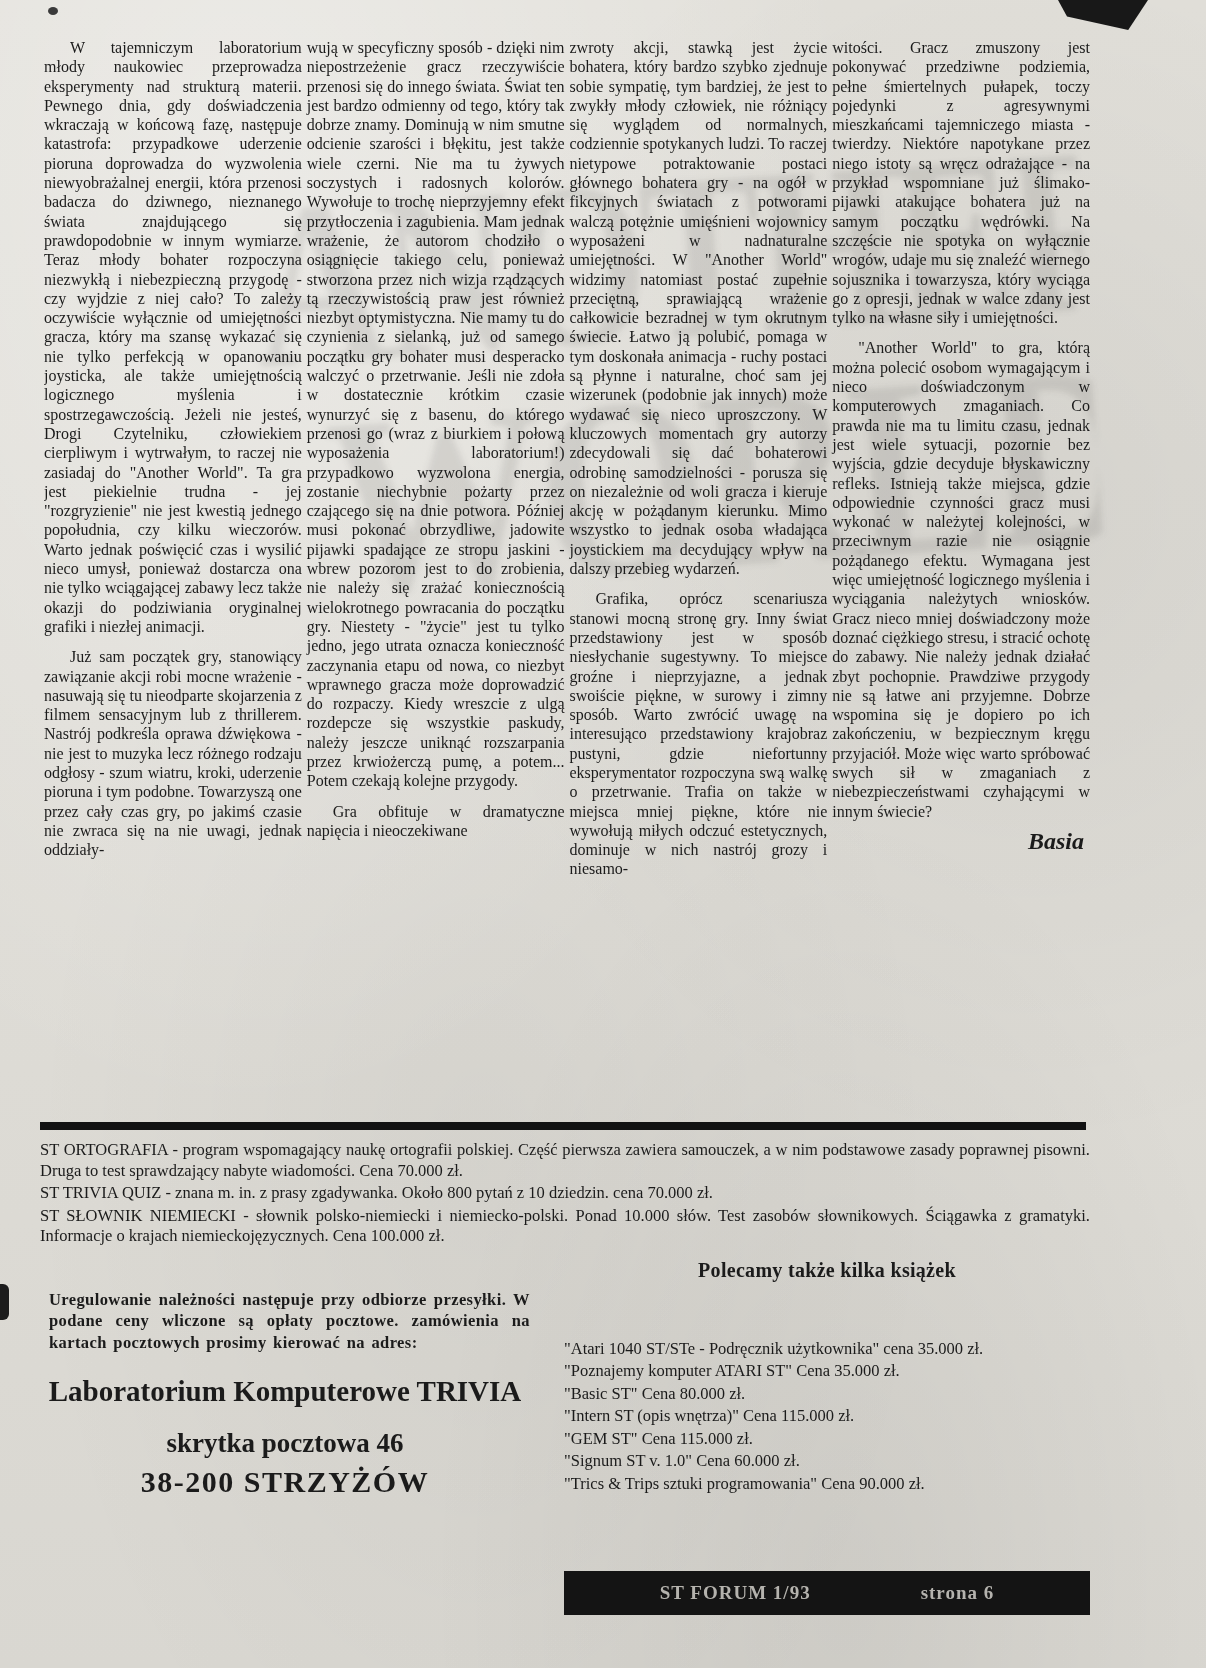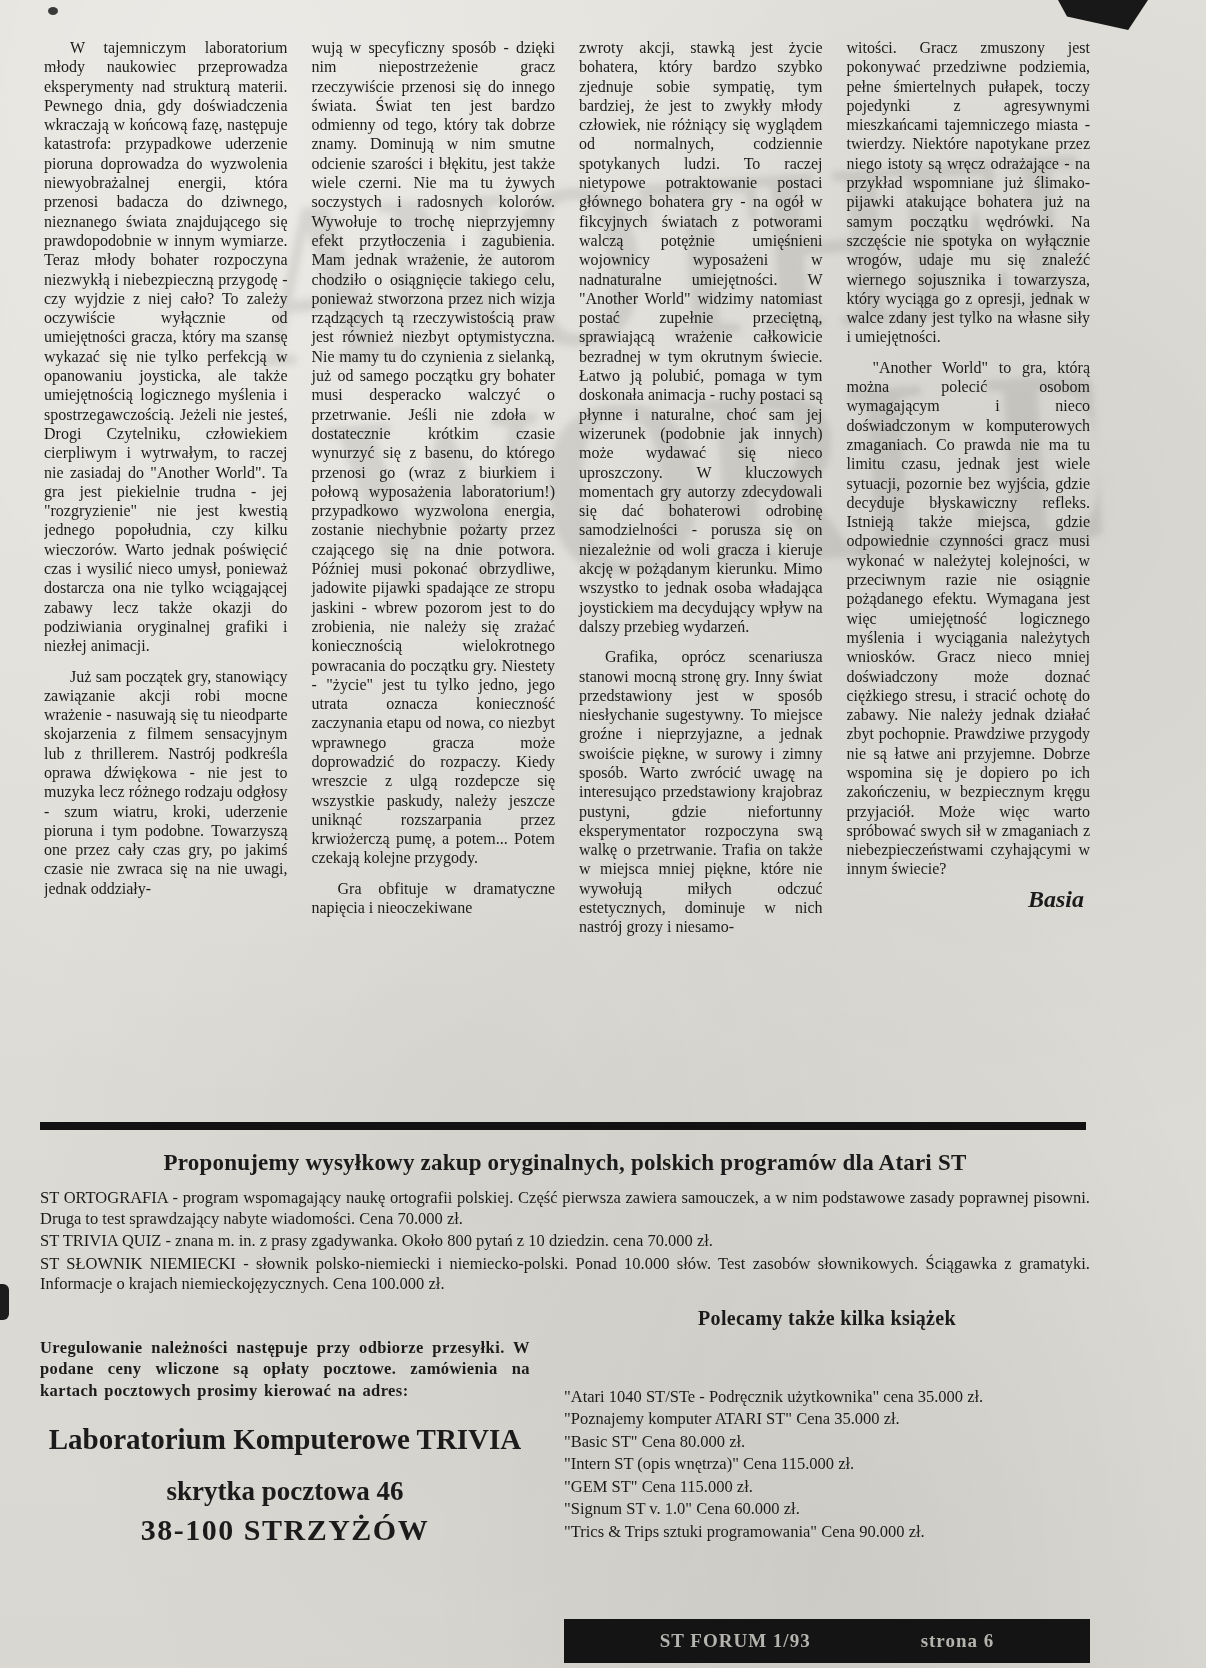--- a/index.html
+++ b/index.html
@@ -28,37 +28,37 @@
     transform:rotate(-4deg);
     font-weight:bold; color:rgba(40,40,40,0.10);
     filter:blur(3px);
     letter-spacing:-8px; line-height:0.92;
   }
   .watermark .wm-line1 { font-size:235px; transform:scaleX(0.78); transform-origin:left top; white-space:nowrap; }
   .watermark .wm-line2 { font-size:255px; transform:scaleX(0.85); transform-origin:left top; white-space:nowrap; margin-left:60px; }
 
   .article {
     position:absolute; top:38px; left:44px; width:1046px; height:1080px;
-    display:flex; gap:24px; z-index:2; overflow:hidden;
+    display:flex; gap:5px; z-index:2; overflow:hidden;
   }
   .col { flex:1 1 0; font-size:16px; line-height:19.3px; text-align:justify; hyphens:auto; }
   .col p { margin:0 0 11px 0; }
   p.indent { text-indent:26px; }
   p.noindent { text-indent:0; }
   .byline { text-align:right; font-style:italic; font-weight:bold; font-size:24px; padding-right:6px; margin-top:16px; }
 
   .rule { position:absolute; top:1122px; left:40px; width:1046px; height:8px; background:#121212; z-index:2; }
 
   .ad { position:absolute; top:1140px; left:40px; width:1050px; height:524px; z-index:2; }
   .ad-title { font-size:23px; font-weight:bold; text-align:center; margin:10px 0 12px 0; letter-spacing:0.2px; }
   .products p { font-size:16.5px; line-height:20.5px; margin:0 0 2px 0; text-align:justify; }
 
   .ad-bottom { display:flex; margin-top:12px; height:356px; }
   .ad-left { width:490px; }
-  .order-info { font-weight:bold; font-size:16.5px; line-height:21.5px; letter-spacing:0.4px; word-spacing:2px; margin:30px 0 0 0; text-align:justify; }
+  .order-info { font-weight:bold; font-size:16.5px; line-height:21.5px; letter-spacing:0.4px; word-spacing:2px; margin:30px 0 0 9px; text-align:justify; }
   .address { text-align:center; margin-top:22px; font-weight:bold; }
   .addr-1 { font-size:29px; line-height:1.15; }
   .addr-2 { font-size:27px; line-height:1.15; margin-top:20px; }
   .addr-3 { font-size:30px; line-height:1.15; margin-top:6px; letter-spacing:1.5px; }
 
   .ad-right { width:560px; padding-left:34px; display:flex; flex-direction:column;gap:40px; }
   .books-title { font-size:20px; font-weight:bold; text-align:center; margin:0 0 16px 0; letter-spacing:0.3px; }
   .books p { font-size:16.5px; line-height:22.5px; margin:0; text-align:left; }
 
   .footer-bar {
@@ -103,35 +103,34 @@
     <div class="col">
       <p class="noindent">witości. Gracz zmuszony jest pokonywać przedziwne podziemia, pełne śmiertelnych pułapek, toczy pojedynki z agresywnymi mieszkańcami tajemniczego miasta - twierdzy. Niektóre napotykane przez niego istoty są wręcz odrażające - na przykład wspomniane już ślimako-pijawki atakujące bohatera już na samym początku wędrówki. Na szczęście nie spotyka on wyłącznie wrogów, udaje mu się znaleźć wiernego sojusznika i towarzysza, który wyciąga go z opresji, jednak w walce zdany jest tylko na własne siły i umiejętności.</p>
       <p class="indent">"Another World" to gra, którą można polecić osobom wymagającym i nieco doświadczonym w komputerowych zmaganiach. Co prawda nie ma tu limitu czasu, jednak jest wiele sytuacji, pozornie bez wyjścia, gdzie decyduje błyskawiczny refleks. Istnieją także miejsca, gdzie odpowiednie czynności gracz musi wykonać w należytej kolejności, w przeciwnym razie nie osiągnie pożądanego efektu. Wymagana jest więc umiejętność logicznego myślenia i wyciągania należytych wniosków. Gracz nieco mniej doświadczony może doznać ciężkiego stresu, i stracić ochotę do zabawy. Nie należy jednak działać zbyt pochopnie. Prawdziwe przygody nie są łatwe ani przyjemne. Dobrze wspomina się je dopiero po ich zakończeniu, w bezpiecznym kręgu przyjaciół. Może więc warto spróbować swych sił w zmaganiach z niebezpieczeństwami czyhającymi w innym świecie?</p>
       <p class="byline">Basia</p>
     </div>
   </div>
 
   <div class="rule"></div>
 
   <div class="ad">
-    <h2 class="ad-title">Proponujemy wysyłkowy zakup oryginalnych, polskich programów dla Atari ST</h2>
 
     <div class="products">
       <p>ST ORTOGRAFIA - program wspomagający naukę ortografii polskiej. Część pierwsza zawiera samouczek, a w nim podstawowe zasady poprawnej pisowni. Druga to test sprawdzający nabyte wiadomości. Cena 70.000 zł.</p>
       <p>ST TRIVIA QUIZ - znana m. in. z prasy zgadywanka. Około 800 pytań z 10 dziedzin. cena 70.000 zł.</p>
       <p>ST SŁOWNIK NIEMIECKI - słownik polsko-niemiecki i niemiecko-polski. Ponad 10.000 słów. Test zasobów słownikowych. Ściągawka z gramatyki. Informacje o krajach niemieckojęzycznych. Cena 100.000 zł.</p>
     </div>
 
     <div class="ad-bottom">
       <div class="ad-left">
         <p class="order-info">Uregulowanie należności następuje przy odbiorze przesyłki. W podane ceny wliczone są opłaty pocztowe. zamówienia na kartach pocztowych prosimy kierować na adres:</p>
         <div class="address">
           <div class="addr-1">Laboratorium Komputerowe TRIVIA</div>
           <div class="addr-2">skrytka pocztowa 46</div>
-          <div class="addr-3">38-100 STRZYŻÓW</div>
+          <div class="addr-3">38-200 STRZYŻÓW</div>
         </div>
       </div>
 
       <div class="ad-right">
         <h3 class="books-title">Polecamy także kilka książek</h3>
         <div class="books">
           <p>"Atari 1040 ST/STe - Podręcznik użytkownika" cena 35.000 zł.</p>
           <p>"Poznajemy komputer ATARI ST" Cena 35.000 zł.</p>
           <p>"Basic ST" Cena 80.000 zł.</p>
           <p>"Intern ST (opis wnętrza)" Cena 115.000 zł.</p>

